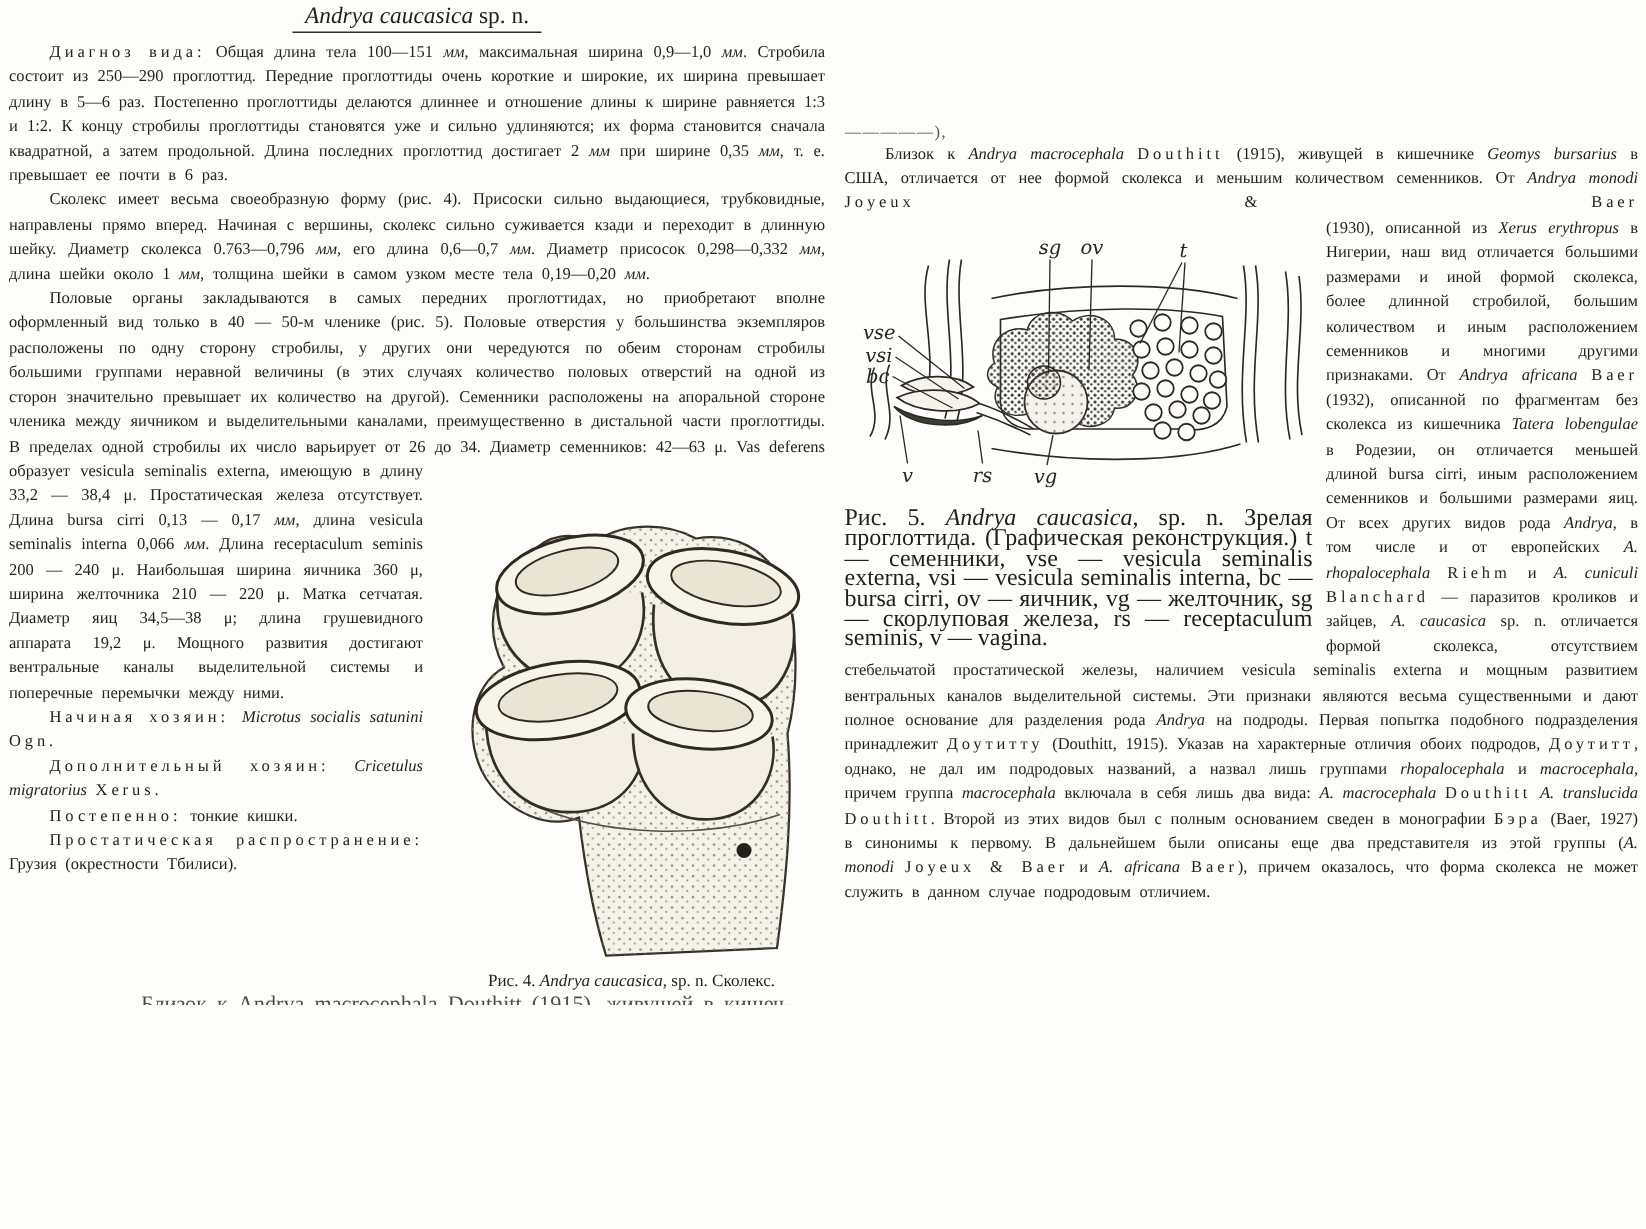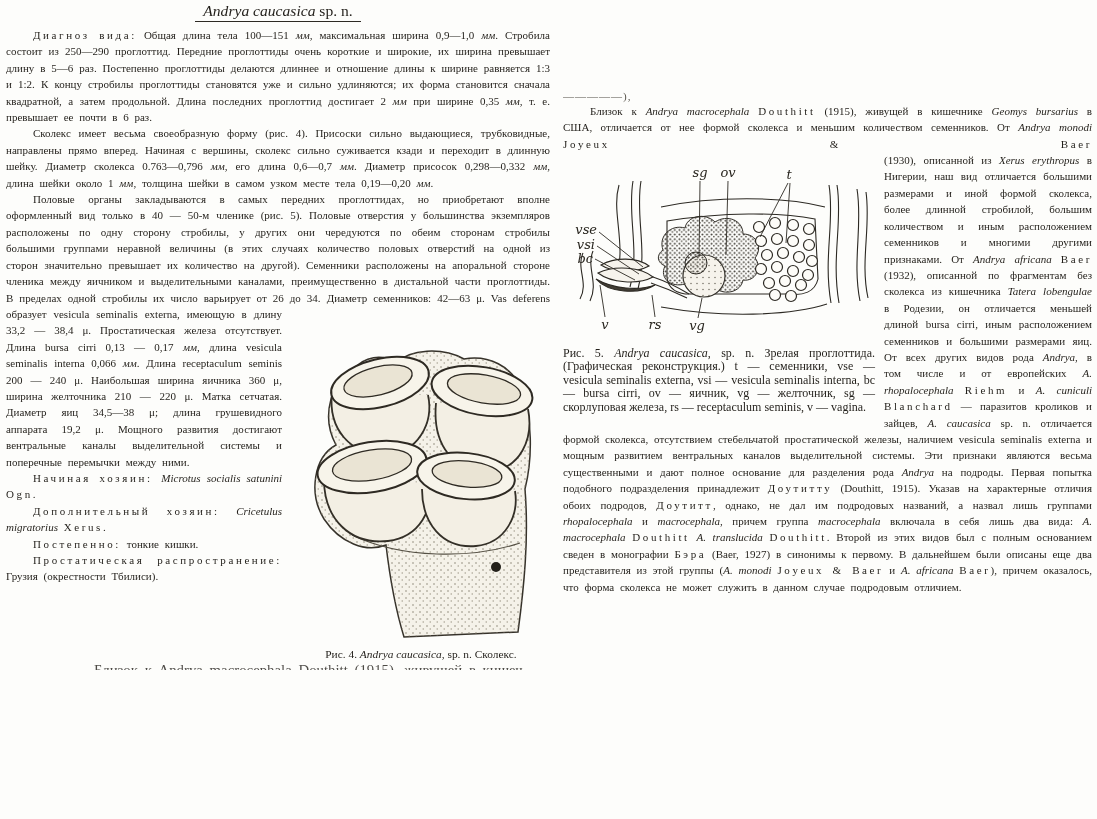--- a/index.html
+++ b/index.html
@@ -21,21 +21,21 @@
   .st-i{font-style:italic;}
   .st-sp{letter-spacing:2.6px;}
   .title{margin:0 0 5px 0;text-align:center;font-size:15.6px;}
   .title-inner{display:inline-block;border-bottom:1.4px solid #2e2a24;padding:0 8px 1px 8px;}
   figure{margin:0;padding:0;}
   .fig4{float:right;width:258px;margin:3px 0 0 10px;}
   .fig4 svg{display:block;}
   .cap4{font-size:11.4px;line-height:13px;text-align:center;margin-top:9px;word-spacing:0;}
   .fig5{float:left;width:312px;margin:3px 9px 2px 0;}
   .fig5 svg{display:block;}
-  .cap5{font-size:12px;line-height:13.4px;text-align:justify;margin-top:14px;word-spacing:0;}
+  .cap5{font-size:16px;line-height:13.4px;text-align:justify;margin-top:14px;word-spacing:0;}
   .fragment{height:13px;overflow:hidden;font-size:11px;color:#5a564e;letter-spacing:1px;}
   .cutoff{clear:both;height:9px;overflow:hidden;padding-left:88px;opacity:.8;}
   .cutoff span{font-size:14.8px;word-spacing:3px;}
 </style>
 </head>
 <body>
 
 <div class="page">
 
   <div class="col left">

